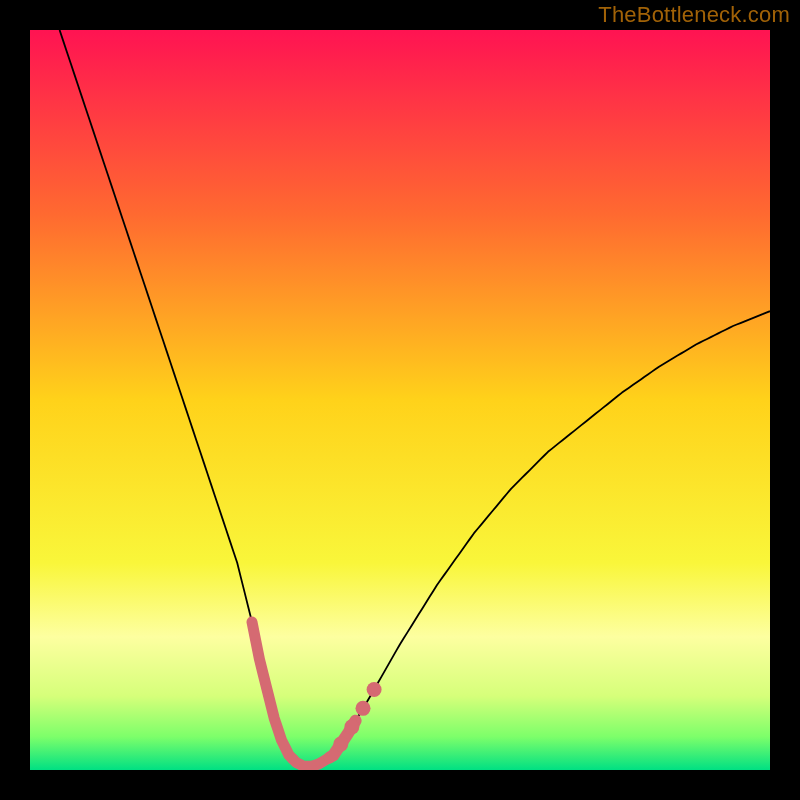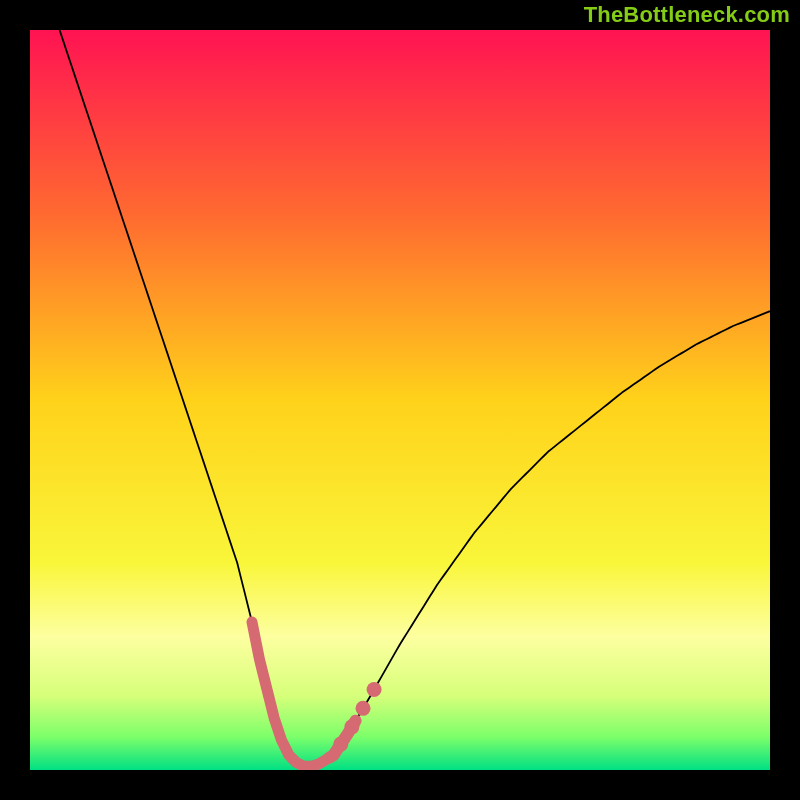--- a/index.html
+++ b/index.html
@@ -14,23 +14,23 @@
   .frame {
     position: relative;
     width: 800px;
     height: 800px;
     background: #000;
   }
   .attribution {
     position: absolute;
     top: 2px;
     right: 10px;
-    color: #84cc16;
+    color: #a16207;
     font-size: 22px;
-    font-weight: 700;
+    font-weight: 400;
     letter-spacing: 0.2px;
     z-index: 5;
   }
   .plot-area {
     position: absolute;
     left: 30px;
     top: 30px;
     width: 740px;
     height: 740px;
     overflow: hidden;

